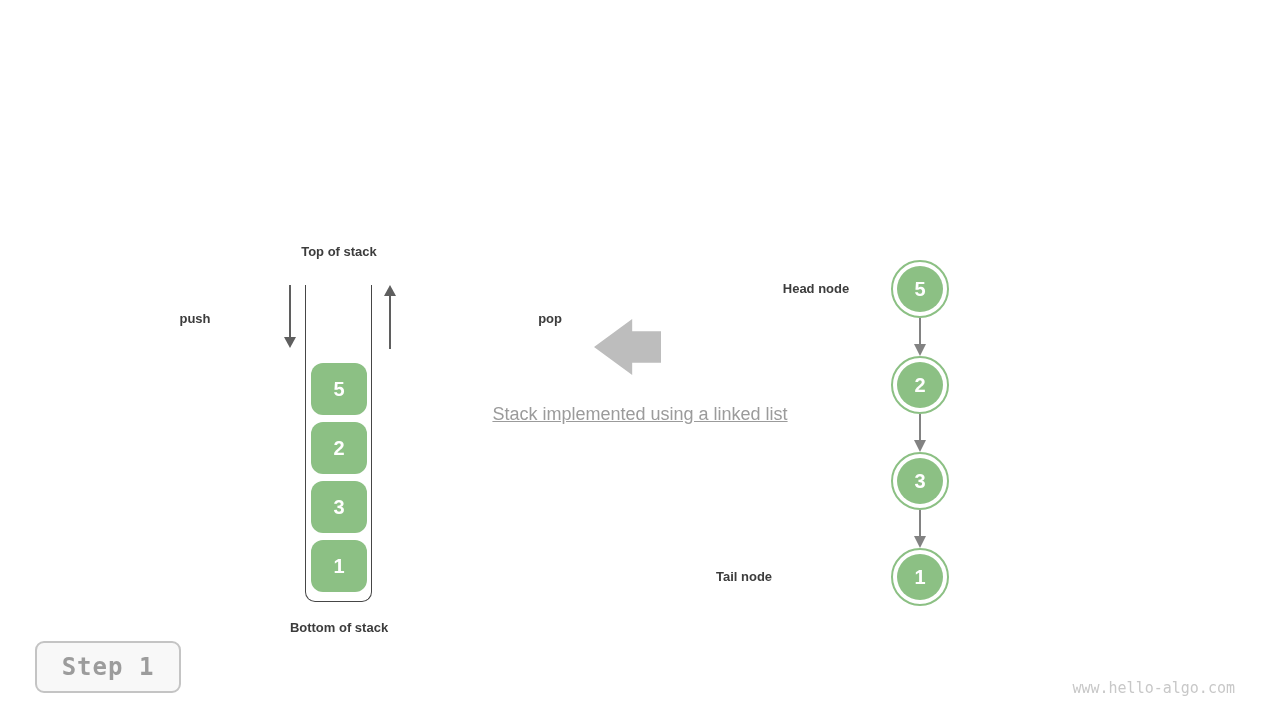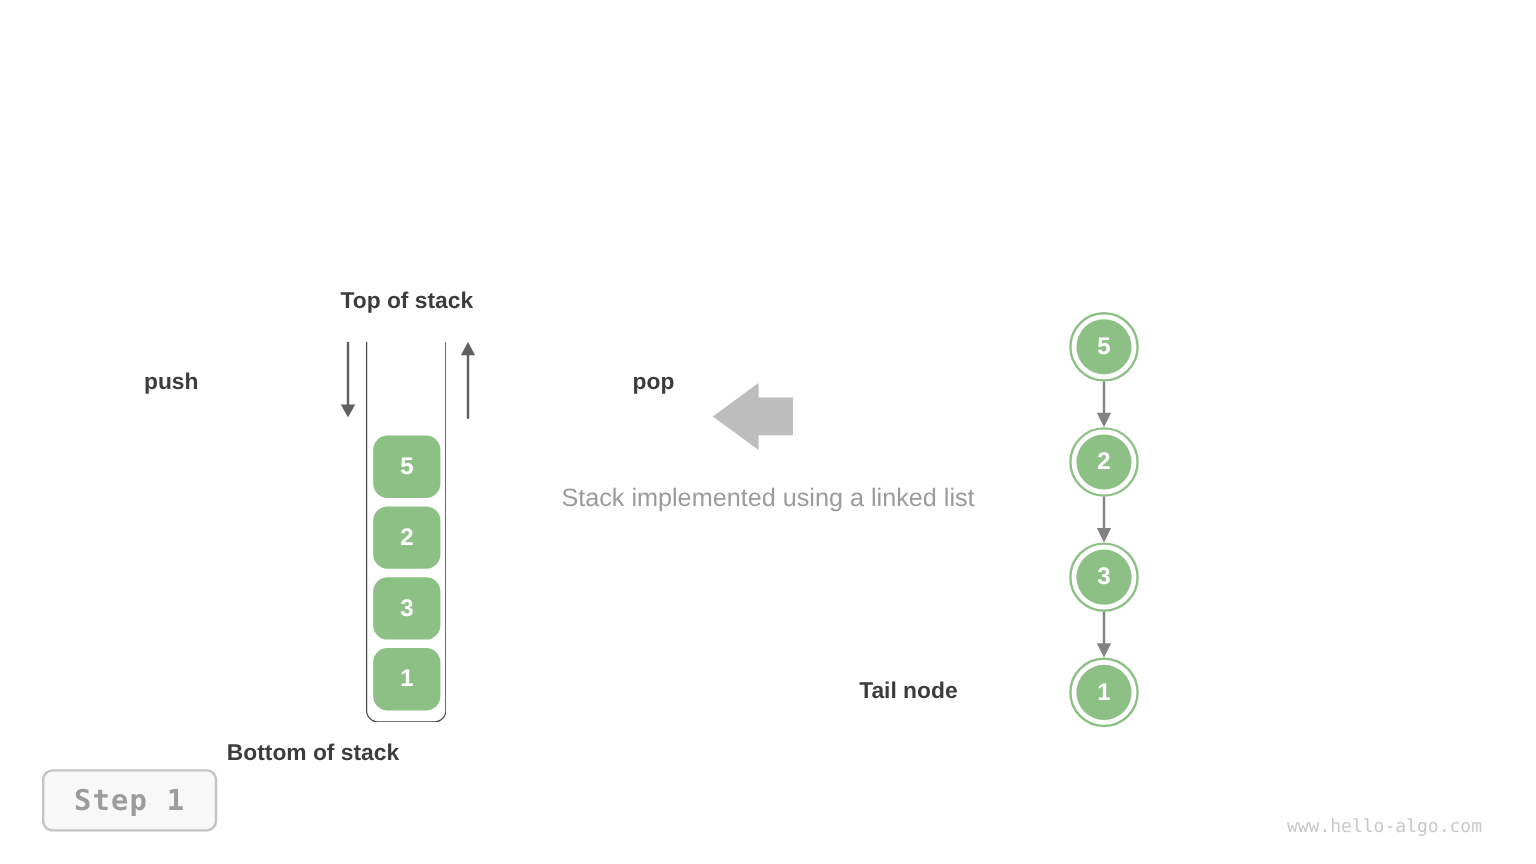--- a/index.html
+++ b/index.html
@@ -3,21 +3,21 @@
 <meta charset="utf-8">
 <style>
   :root{
     --green:#8CC084; --outline:#464646; --dark-text:#3C3C3C; --gray-text:#9B9B9B;
     --arrow-gray:#5F5F5F; --connector-gray:#828282; --block-arrow:#BDBDBD;
     --badge-text:#9C9C9C; --badge-bg:#F8F8F8; --badge-border:#C4C4C4; --watermark:#C8C8C8;
   }
   html,body{margin:0;padding:0;background:#fff;}
   #canvas{position:relative;width:1280px;height:720px;background:#fff;overflow:hidden;
           font-family:"Liberation Sans",sans-serif;}
-  .bold-label{position:absolute;font-weight:bold;color:var(--dark-text);font-size:19px;line-height:24px;}
+  .bold-label{position:absolute;font-weight:bold;color:var(--dark-text);font-size:13px;line-height:24px;}
 
   
   #stack-container{position:absolute;left:305px;top:285px;width:67px;height:317px;box-sizing:border-box;
     border-left:1.5px solid var(--outline);border-right:1.5px solid var(--outline);
     border-bottom:1.5px solid var(--outline);border-radius:0 0 10px 10px;}
   #stack-items{position:absolute;left:311px;top:363px;width:56px;display:flex;flex-direction:column;gap:7px;}
   .stack-item{width:56px;height:52px;background:var(--green);border-radius:12px;color:#fff;
     font-weight:bold;font-size:20px;display:flex;align-items:center;justify-content:center;}
 
   
@@ -30,21 +30,21 @@
   #push-arrow .ahead{top:52px;border-top:11px solid var(--arrow-gray);}
   #pop-arrow{left:383px;top:285px;}
   #pop-arrow .aline{top:10px;height:54px;}
   #pop-arrow .ahead{top:0;border-bottom:11px solid var(--arrow-gray);}
 
   
   #block-arrow{position:absolute;left:594px;top:319px;width:67px;height:56px;background:var(--block-arrow);
     clip-path:polygon(0% 50%,57% 0%,57% 22%,100% 22%,100% 78%,57% 78%,57% 100%);}
 
   #caption{position:absolute;left:420px;top:404px;width:440px;text-align:center;
-    color:var(--gray-text);font-size:21px;}
+    color:var(--gray-text);font-size:18px;text-decoration:underline;}
 
   
   #linked-list{position:absolute;left:891px;top:260px;width:58px;display:flex;
     flex-direction:column;align-items:center;}
   .node{width:58px;height:58px;box-sizing:border-box;border:2.5px solid var(--green);border-radius:50%;
     background:#fff;display:flex;align-items:center;justify-content:center;}
   .node-inner{width:46px;height:46px;border-radius:50%;background:var(--green);color:#fff;
     font-weight:bold;font-size:20px;display:flex;align-items:center;justify-content:center;}
   .connector{position:relative;width:58px;height:38px;}
   .cline{position:absolute;left:27.5px;top:0;width:2.5px;height:27px;background:var(--connector-gray);}
@@ -69,37 +69,38 @@
   <div class="bold-label" style="left:189px;top:240px;width:300px;text-align:center;">Top of stack</div>
 
   <div id="stack-container"></div>
   <div id="stack-items">
       <div class="stack-item">5</div>
       <div class="stack-item">2</div>
       <div class="stack-item">3</div>
       <div class="stack-item">1</div>
     </div>
 
-  <div class="bold-label" style="left:120px;top:307px;width:150px;text-align:left;">push</div>
+  <div class="bold-label" style="left:120px;top:307px;width:150px;text-align:center;">push</div>
   <div id="push-arrow" class="v-arrow">
     <div class="aline"></div>
     <div class="ahead"></div>
   </div>
 
   <div class="bold-label" style="left:412px;top:307px;width:150px;text-align:right;">pop</div>
   <div id="pop-arrow" class="v-arrow">
     <div class="aline"></div>
     <div class="ahead"></div>
   </div>
 
-  <div class="bold-label" style="left:189px;top:616px;width:300px;">Bottom of stack</div>
+  <div class="bold-label" style="left:189px;top:616px;width:300px;text-align:center;">Bottom of stack</div>
 
   <div id="block-arrow"></div>
   <div id="caption">Stack implemented using a linked list</div>
 
+  <div class="bold-label" style="left:716px;top:277px;width:200px;text-align:center;">Head node</div>
   <div class="bold-label" style="left:716px;top:565px;width:200px;text-align:left;">Tail node</div>
   <div id="linked-list">
       <div class="node">
         <div class="node-inner">5</div>
       </div>
       <div class="connector">
         <div class="cline"></div>
         <div class="chead"></div>
       </div>
       <div class="node">

